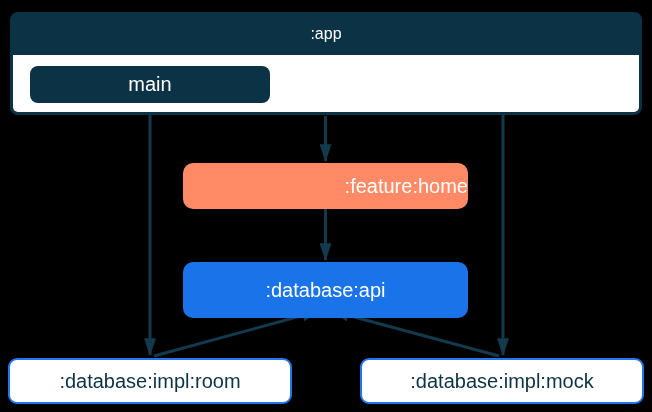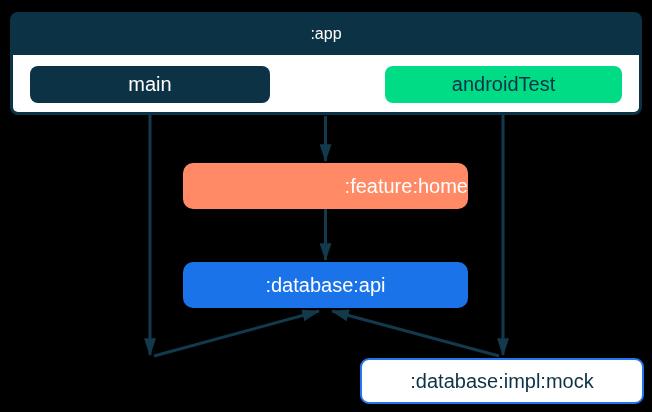--- a/index.html
+++ b/index.html
@@ -59,21 +59,21 @@
   .node-feature-home {
     left: 183px; top: 163px;
     width: 285px; height: 46px;
     background: #FF8A65;
     color: #FFFFFF;
     border-radius: 10px;
     justify-content: flex-end;
   }
   .node-database-api {
     left: 183px; top: 262px;
-    width: 285px; height: 46px;
+    width: 285px; height: 56px;
     background: #1A73E8;
     color: #FFFFFF;
     border-radius: 10px;
   }
   .node-impl {
     width: 284px; height: 46px;
     background: #FFFFFF;
     color: #0C3245;
     border: 2px solid #2575F0;
     border-radius: 9px;
@@ -108,27 +108,27 @@
   </svg>
 
   <div class="app-container">
     <div class="app-header">:app</div>
     <div class="app-body"></div>
   </div>
 
   <div class="node node-main">
     <span>main</span>
   </div>
-  <div class="node node-androidtest">
-    <span>androidTest</span>
-  </div>
 
   <div class="node node-feature-home">
     <span>:feature:home</span>
   </div>
   <div class="node node-database-api">
     <span>:database:api</span>
+  </div>
+  <div class="node node-impl node-impl-room">
+    <span>:database:impl:room</span>
   </div>
   <div class="node node-impl node-impl-mock">
     <span>:database:impl:mock</span>
   </div>
 
 </div>
 
 </body></html>

